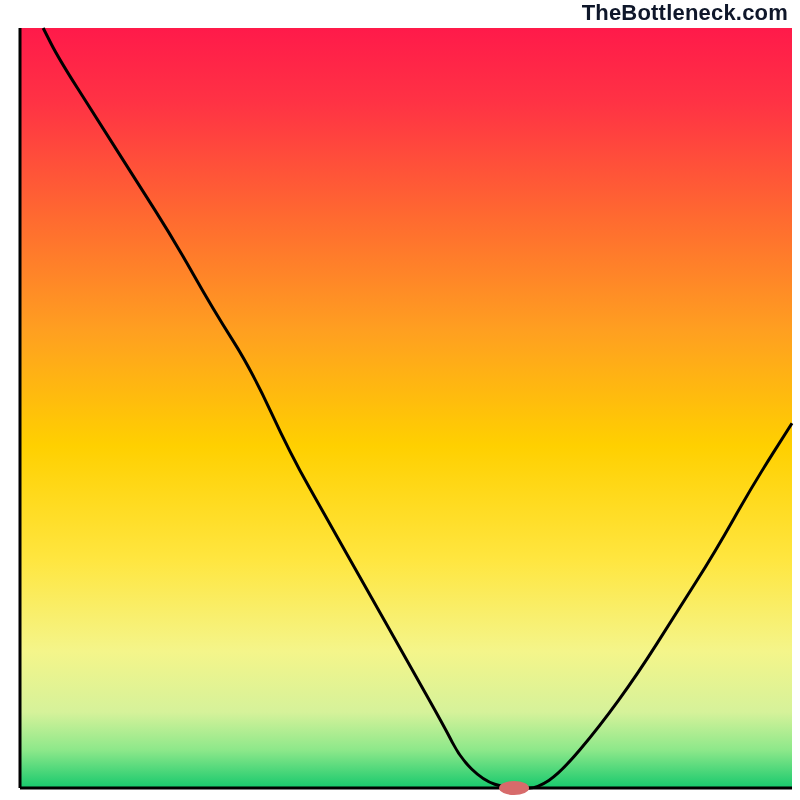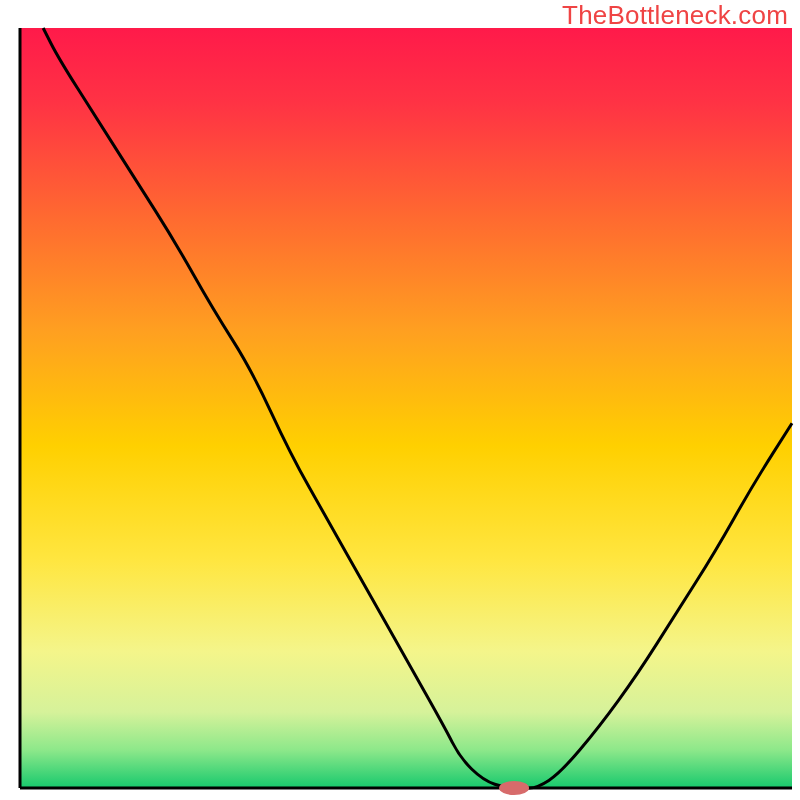--- a/index.html
+++ b/index.html
@@ -1,17 +1,17 @@
 <!DOCTYPE html>
 <html><head>
 <meta charset="utf-8">
 <style>
   html,body{margin:0;padding:0;width:800px;height:800px;overflow:hidden;background:#fff;font-family:Arial,Helvetica,sans-serif}
   .wrap{position:relative;width:800px;height:800px}
-  .watermark{position:absolute;top:0;right:12px;font-size:26px;font-weight:400;color:#ef4444;letter-spacing:0.2px}
+  .watermark{position:absolute;top:0;right:12px;font-size:22px;font-weight:700;color:#0f172a;letter-spacing:0.2px}
   svg{display:block}
 </style>
 </head>
 <body>
 <div class="wrap">
 
 <svg id="chart-svg" width="800" height="800">
   <defs>
     <linearGradient id="bg-grad" x1="0" y1="0" x2="0" y2="1">
           <stop offset="0%" stop-color="#ff1a4a"></stop>

